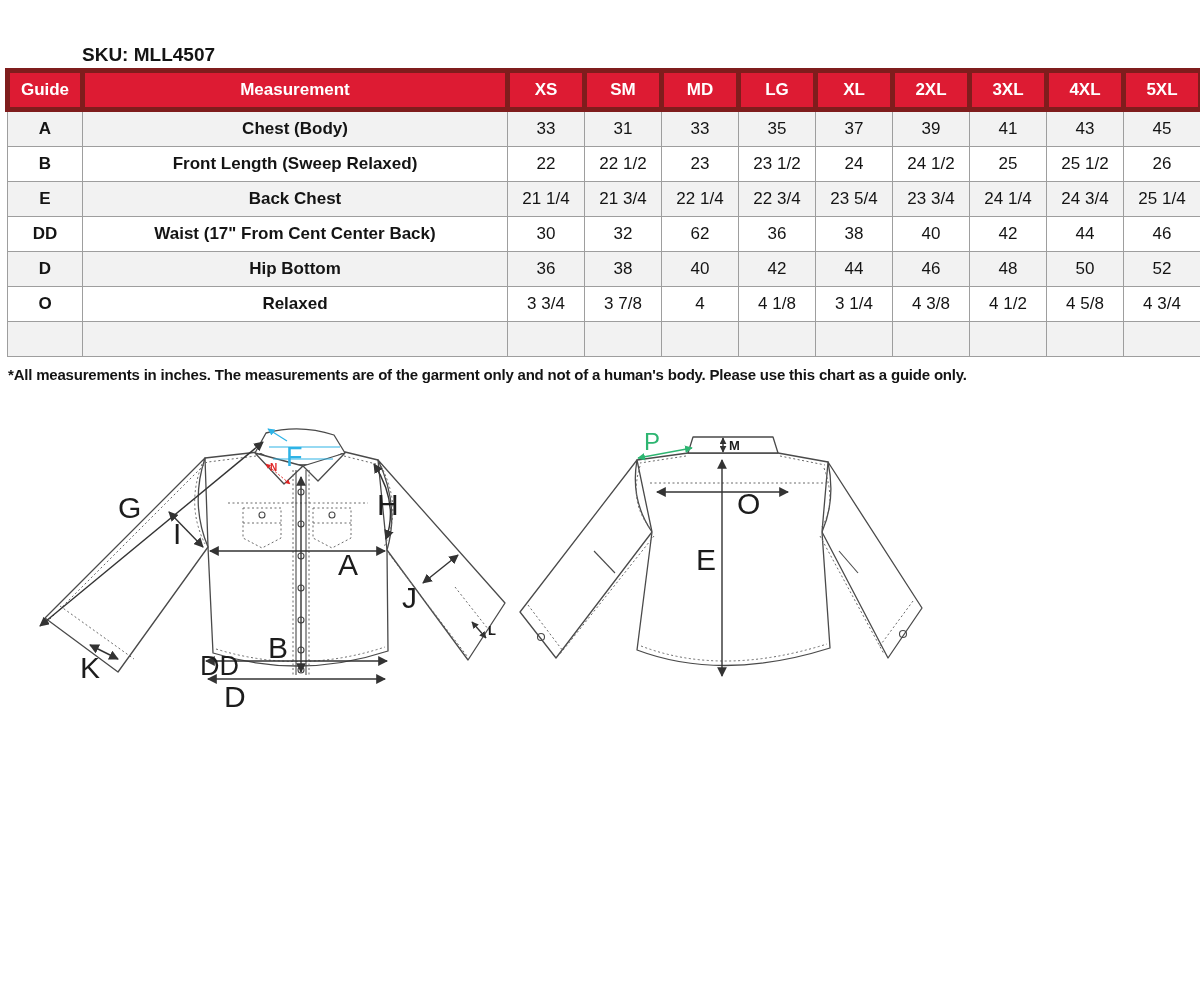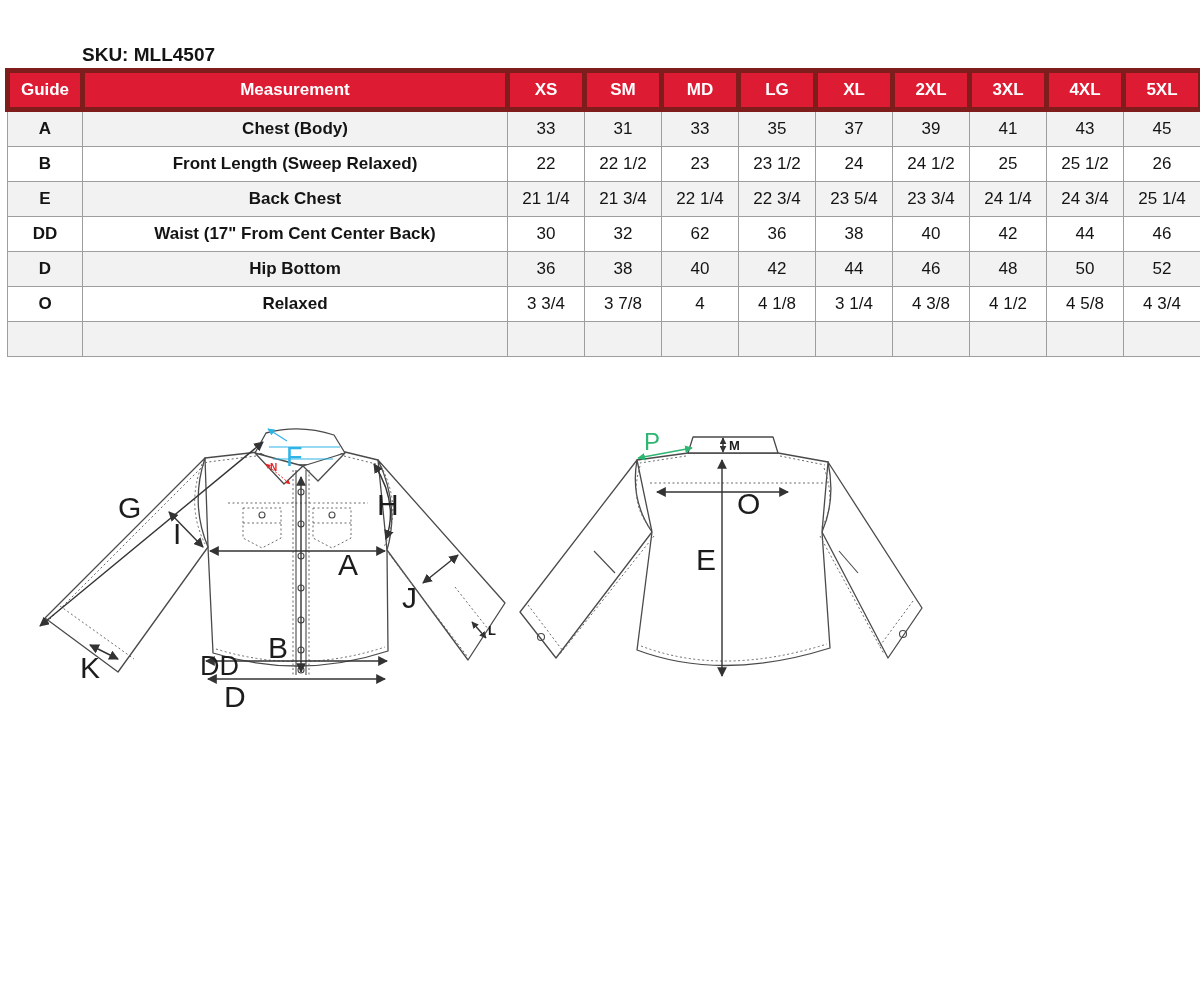--- a/index.html
+++ b/index.html
@@ -148,20 +148,21 @@
           <td></td>
           <td></td>
           <td></td>
           <td></td>
           <td></td>
           <td></td>
         </tr>
       </tbody>
   </table>
 
+  <div class="note">*All measurements in inches. The measurements are of the garment only and not of a human's body. Please use this chart as a guide only.</div>
 
   <svg class="diagram" viewBox="0 0 1000 310" xmlns="http://www.w3.org/2000/svg">
     <defs>
       <marker id="ah" viewBox="0 0 10 10" refX="9" refY="5" markerWidth="7" markerHeight="7" orient="auto-start-reverse">
           <path d="M0,0 L10,5 L0,10 Z" fill="#333"></path>
         </marker>
       <marker id="ahs" viewBox="0 0 10 10" refX="9" refY="5" markerWidth="5" markerHeight="5" orient="auto-start-reverse">
           <path d="M0,0 L10,5 L0,10 Z" fill="#333"></path>
         </marker>
       <marker id="ahc" viewBox="0 0 10 10" refX="9" refY="5" markerWidth="6" markerHeight="6" orient="auto-start-reverse">

